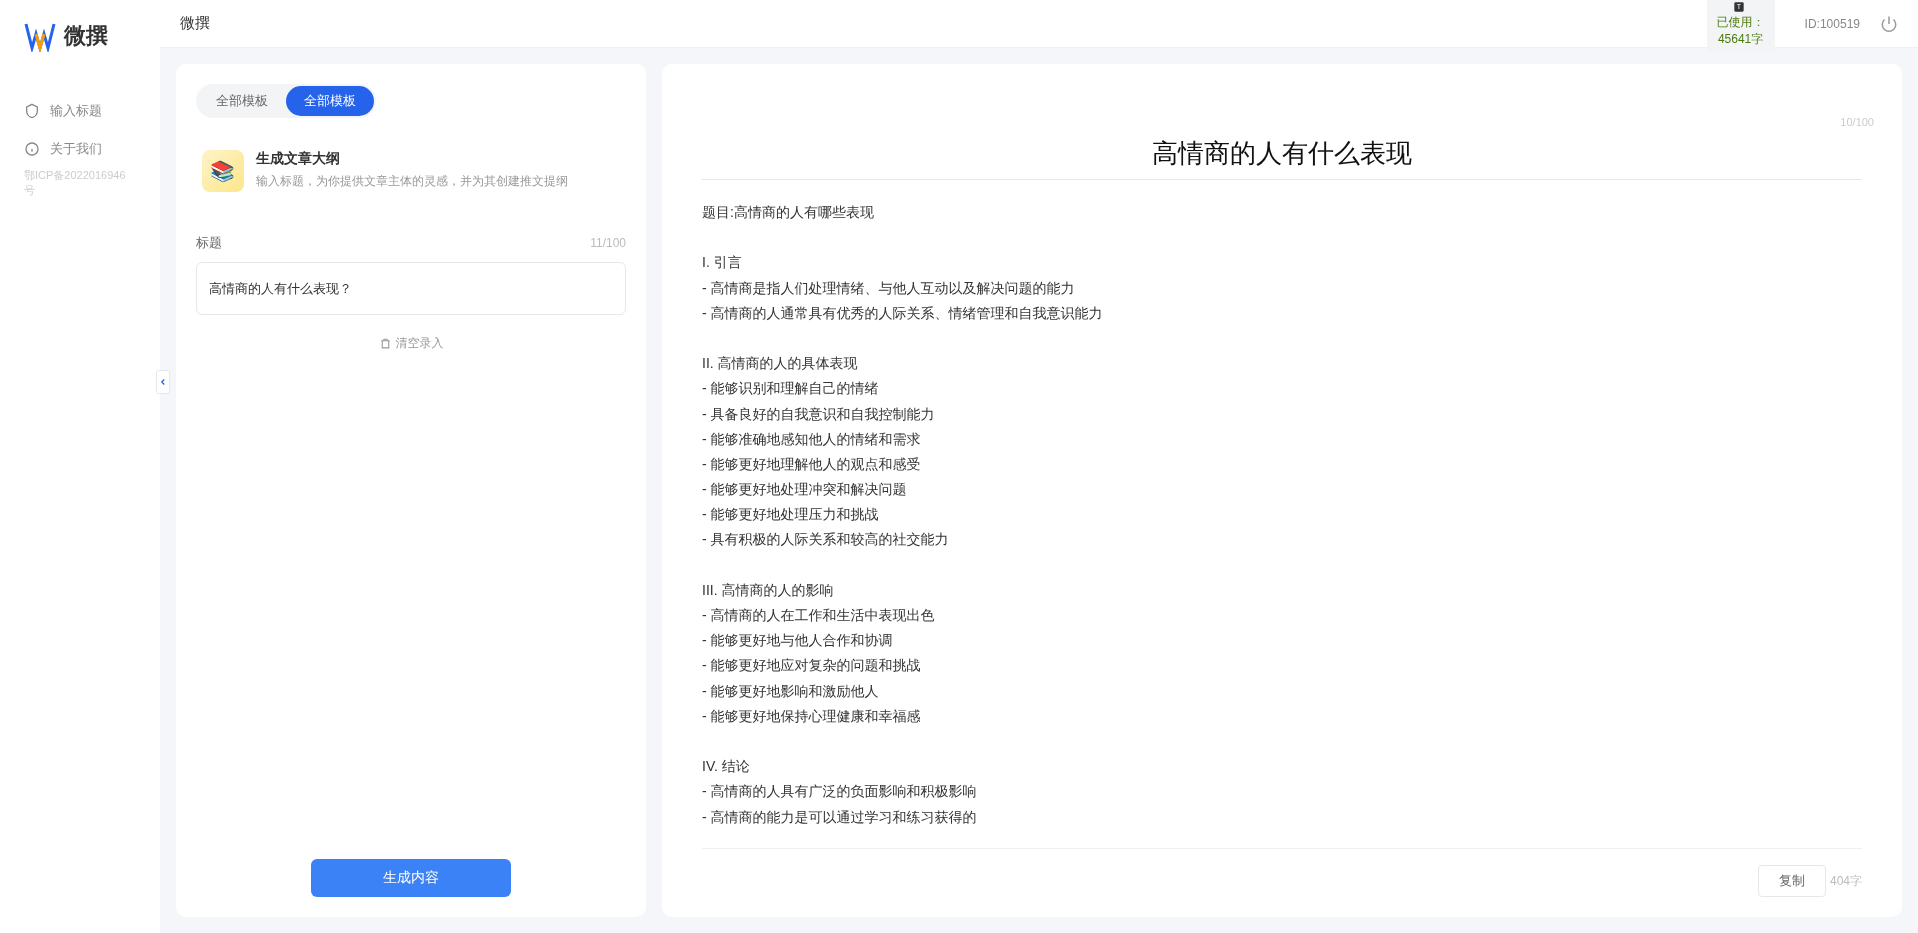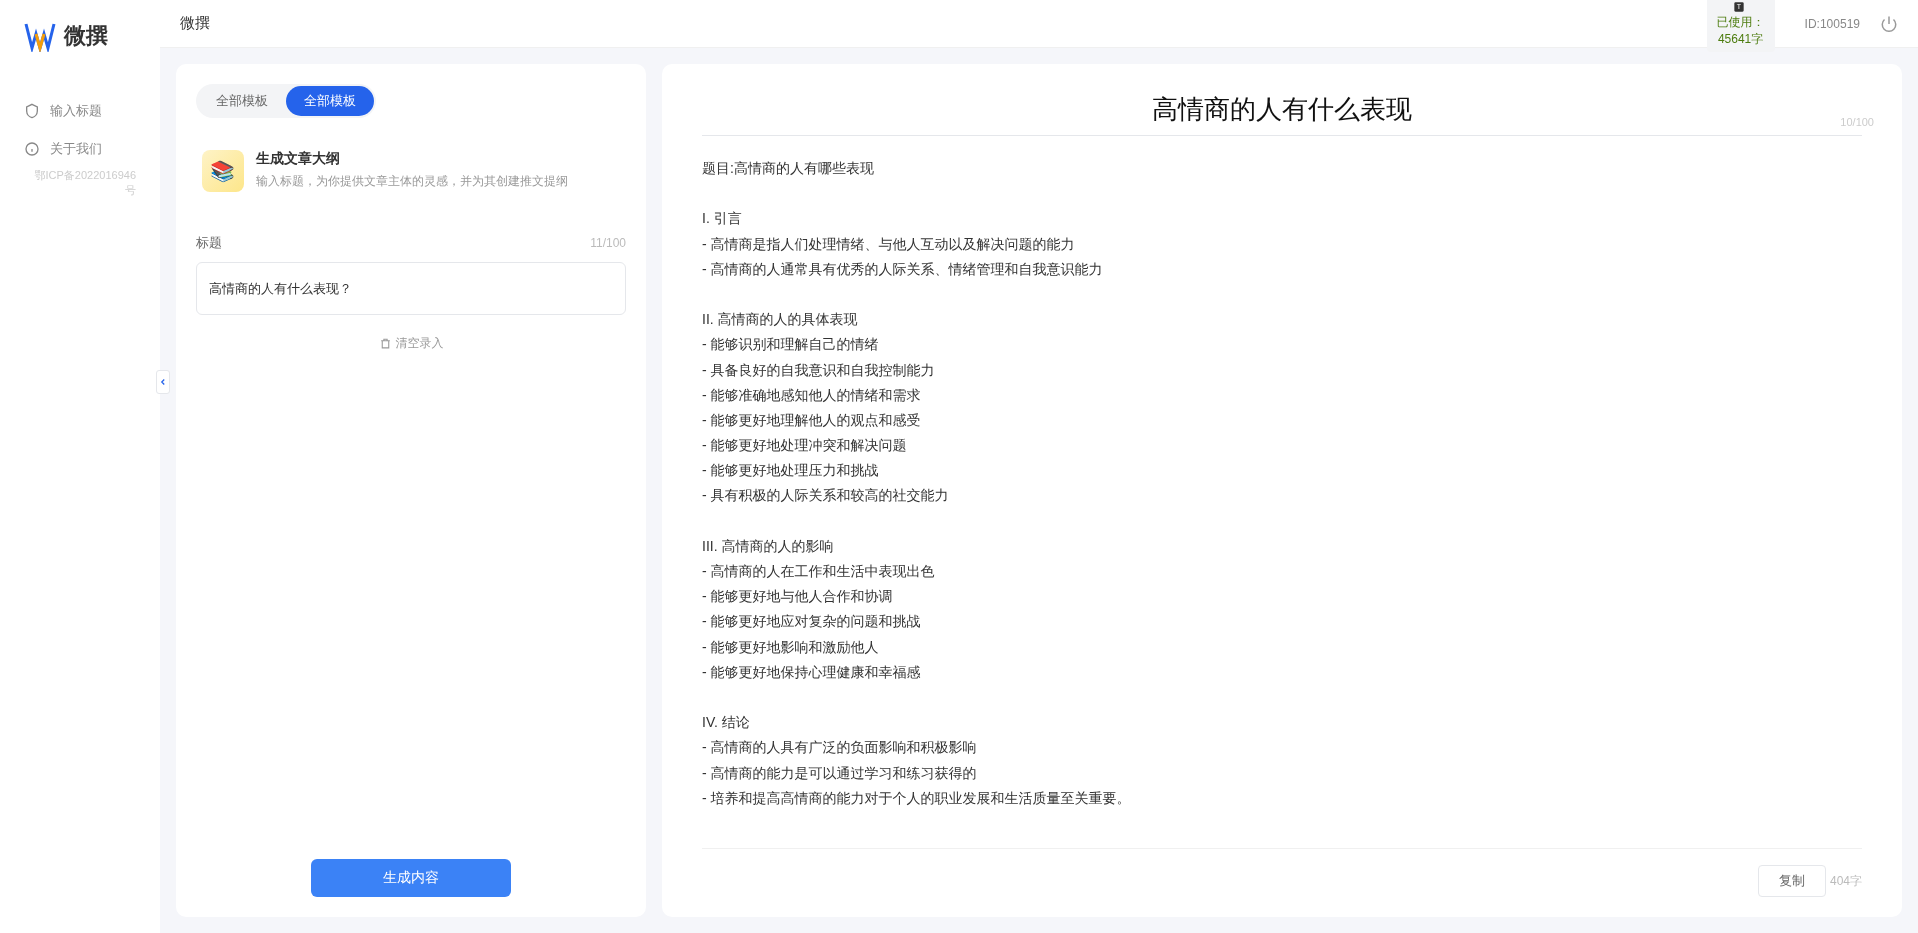--- a/index.html
+++ b/index.html
@@ -9,21 +9,21 @@
 
 .sidebar { width: 160px; background: #fff; display: flex; flex-direction: column; padding: 20px 0; position: relative; }
 .logo { display: flex; align-items: center; padding: 0 24px 40px; font-size: 22px; font-weight: 600; color: #333; }
 .logo-icon { width: 32px; height: 32px; margin-right: 8px; }
 .nav-items { flex: 1; }
 .nav-item { display: flex; align-items: center; padding: 10px 24px; font-size: 14px; color: #666; cursor: pointer; }
 .nav-item.active { color: #2563eb; }
 .nav-item svg { width: 16px; height: 16px; margin-right: 10px; flex-shrink: 0; }
 .nav-bottom { padding-bottom: 10px; }
 .nav-bottom .nav-item { font-size: 13px; color: #888; }
-.icp { font-size: 11px; color: #ccc; padding: 0 24px; text-align: right; }
+.icp { font-size: 11px; color: #ccc; padding: 0 24px; }
 
 .collapse-handle { position: absolute; right: -10px; top: 370px; width: 14px; height: 24px; background: #fff; border: 1px solid #e5e7eb; border-radius: 3px; display: flex; align-items: center; justify-content: center; cursor: pointer; }
 .collapse-handle svg { width: 10px; height: 10px; }
 
 .main { flex: 1; display: flex; flex-direction: column; }
 .topbar { height: 48px; background: #fff; display: flex; align-items: center; padding: 0 20px; border-bottom: 1px solid #f0f0f0; }
 .topbar-title { font-size: 15px; color: #333; flex: 1; }
 .usage-badge { display: flex; align-items: center; font-size: 12px; color: #4d7c0f; background: #f3f4f6; padding: 4px 10px; border-radius: 4px; margin-right: 30px; flex-direction: column; }
 .usage-badge svg { width: 14px; height: 14px; margin-right: 4px; }
 .user-id { font-size: 12px; color: #888; margin-right: 20px; }
@@ -51,21 +51,21 @@
 .field-label { font-size: 13px; color: #666; }
 .field-counter { font-size: 12px; color: #bbb; }
 .field-input { width: 100%; padding: 18px 12px; border: 1px solid #e5e7eb; border-radius: 6px; font-size: 13px; color: #333; outline: none; }
 
 .clear-row { display: flex; align-items: center; justify-content: center; gap: 4px; margin-top: 20px; font-size: 12px; color: #999; cursor: pointer; }
 .clear-row svg { width: 13px; height: 13px; }
 
 .generate-footer { margin-top: auto; padding-top: 20px; display: flex; justify-content: center; }
 .generate-btn { width: 200px; padding: 10px 0; background: #3b82f6; color: #fff; border: none; border-radius: 6px; font-size: 14px; cursor: pointer; }
 
-.output-title { text-align: center; font-size: 26px; font-weight: 500; color: #111; font-family: "Songti SC", "SimSun", serif; margin-bottom: 8px; }
+.output-title { text-align: center; font-size: 26px; font-weight: 500; color: #111; font-family: "Songti SC", "SimSun", serif; margin-bottom: 8px; margin-top: 44px; }
 .output-divider { border: none; border-top: 1px solid #e5e7eb; margin-bottom: 20px; }
 .output-counter { position: absolute; top: 52px; right: 28px; font-size: 11px; color: #ccc; }
 .output-body { font-size: 14px; color: #333; line-height: 1.8; white-space: pre-line; overflow-y: auto; flex: 1; }
 
 .output-footer { display: flex; justify-content: flex-end; align-items: center; gap: 4px; padding-top: 16px; border-top: 1px solid #f0f0f0; margin-top: 16px; }
 .copy-btn { padding: 6px 20px; border: 1px solid #e5e7eb; background: #fff; color: #666; border-radius: 4px; font-size: 13px; cursor: pointer; }
 .char-count { font-size: 12px; color: #bbb; }
 </style>
 </head>
 <body>

